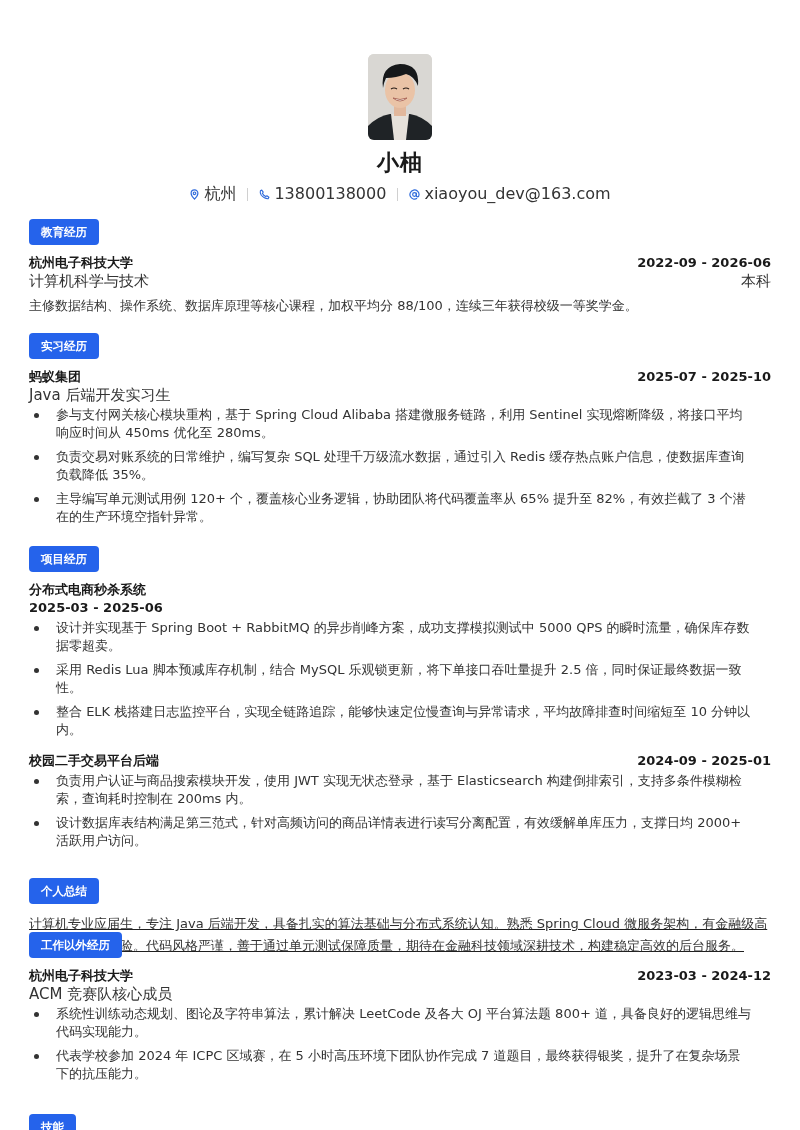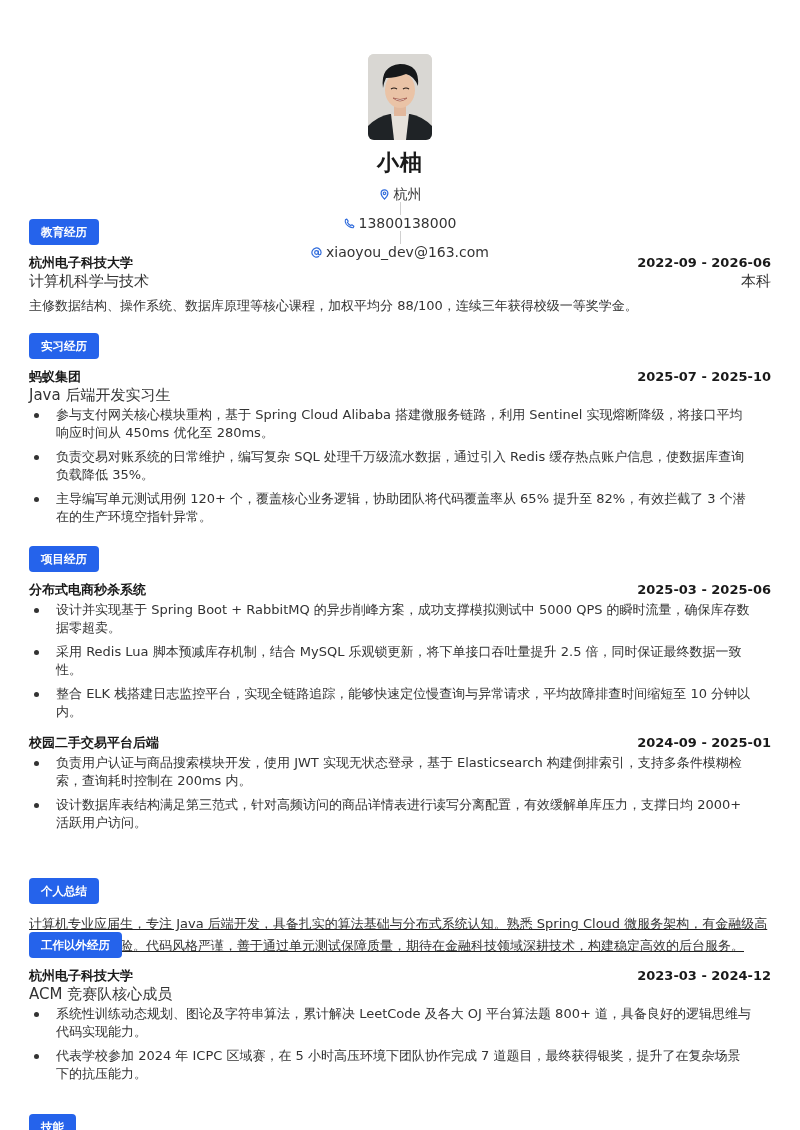--- a/index.html
+++ b/index.html
@@ -38,24 +38,23 @@
       font-weight: bold;
       letter-spacing: 1px;
       line-height: 30px;
       color: #1a1a1a;
     }
     .contacts {
       margin-top: 8px;
       display: flex;
       justify-content: center;
       align-items: center;
-      font-size: 14px;
+      font-size: 16px;
       color: #333;
       line-height: 16px;
-      flex-direction: column;
     }
     .contact-item {
       display: flex;
       align-items: center;
       gap: 4px;
     }
     .contact-sep {
       width: 1px;
       height: 13px;
       background: #d0d0d0;
@@ -210,21 +209,21 @@
     </div>
     <ul class="bullets">
       <li>参与支付网关核心模块重构，基于 Spring Cloud Alibaba 搭建微服务链路，利用 Sentinel 实现熔断降级，将接口平均响应时间从 450ms 优化至 280ms。</li>
       <li>负责交易对账系统的日常维护，编写复杂 SQL 处理千万级流水数据，通过引入 Redis 缓存热点账户信息，使数据库查询负载降低 35%。</li>
       <li>主导编写单元测试用例 120+ 个，覆盖核心业务逻辑，协助团队将代码覆盖率从 65% 提升至 82%，有效拦截了 3 个潜在的生产环境空指针异常。</li>
     </ul>
   </div>
 
   <div class="abs" style="top:546px;">
     <div class="section-tag">项目经历</div>
-    <div class="entry-head" style="margin-top:9px;">
+    <div class="entry-head" style="margin-top:9px;flex-direction:column;">
       <span>分布式电商秒杀系统</span>
       <span>2025-03 - 2025-06</span>
     </div>
     <ul class="bullets">
       <li>设计并实现基于 Spring Boot + RabbitMQ 的异步削峰方案，成功支撑模拟测试中 5000 QPS 的瞬时流量，确保库存数据零超卖。</li>
       <li>采用 Redis Lua 脚本预减库存机制，结合 MySQL 乐观锁更新，将下单接口吞吐量提升 2.5 倍，同时保证最终数据一致性。</li>
       <li>整合 ELK 栈搭建日志监控平台，实现全链路追踪，能够快速定位慢查询与异常请求，平均故障排查时间缩短至 10 分钟以内。</li>
     </ul>
     <div class="entry-head" style="margin-top:13px;">
       <span>校园二手交易平台后端</span>

